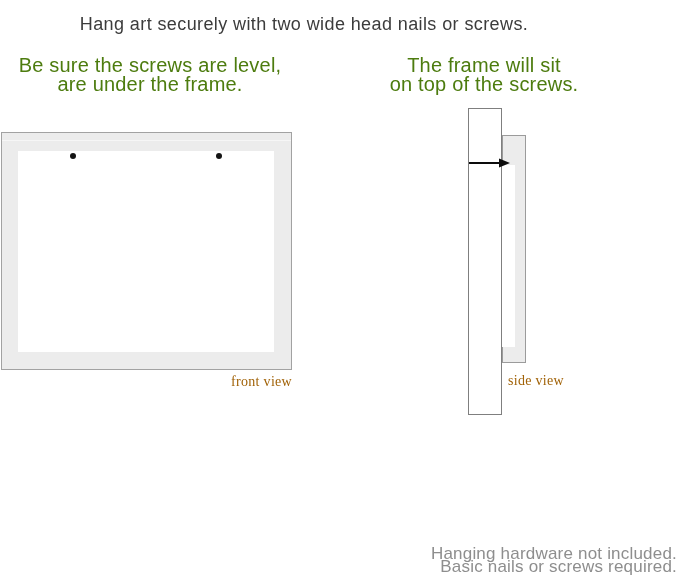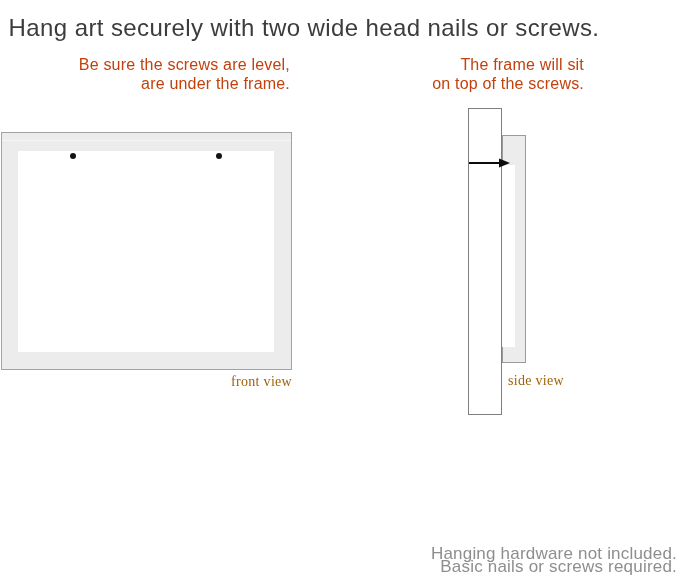--- a/index.html
+++ b/index.html
@@ -7,30 +7,30 @@
     position:relative;
     width:679px;height:577px;
     background:#ffffff;
     font-family:"Liberation Sans", sans-serif;
     color:#3d3d3d;
     overflow:hidden;
   }
   .title{
     position:absolute;left:0;top:0;width:608px;
     text-align:center;
-    font-size:24px;line-height:24px;
+    font-size:18px;line-height:24px;
     font-weight:400;letter-spacing:0.4px;
     color:#3c3c3c;
   }
   .para{
     position:absolute;
-    text-align:right;
-    font-size:16px;line-height:18.5px;
+    text-align:center;
+    font-size:20px;line-height:18.5px;
     letter-spacing:0.2px;
-    color:#c2410c;
+    color:#4d7c0f;
   }
   .para-left{left:10px;top:56px;width:280px;}
   .para-right{left:384px;top:56px;width:200px;}
 
   
   .front-frame{
     position:absolute;left:1px;top:132px;
     width:289px;height:236px;
     background:#ececec;
     border:1px solid #a2a2a2;

